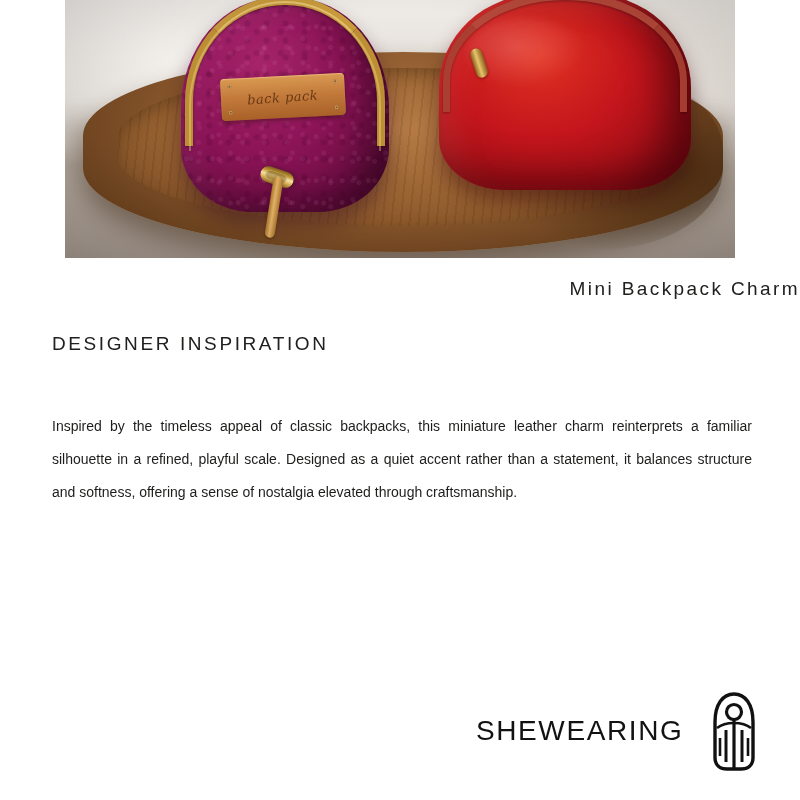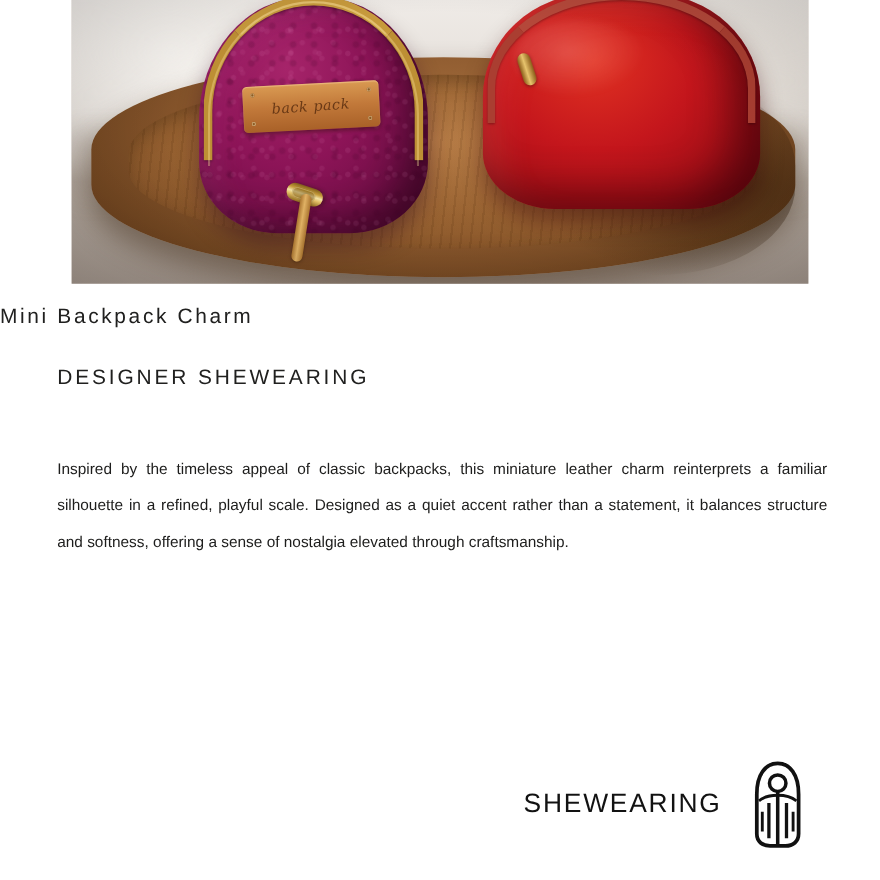--- a/index.html
+++ b/index.html
@@ -276,21 +276,21 @@
     inset: 0;
     background: radial-gradient(ellipse at 50% 45%, rgba(0,0,0,0) 52%, rgba(0,0,0,0.16) 100%);
     pointer-events: none;
   }
 
   
   .caption {
     position: absolute;
     left: 0; right: 0;
     top: 278px;
-    text-align: left;
+    text-align: right;
     font-size: 19px;
     letter-spacing: 2.4px;
     color: #20201f;
   }
   .section-title {
     position: absolute;
     left: 52px;
     top: 333px;
     font-size: 19px;
     letter-spacing: 2.6px;
@@ -311,21 +311,21 @@
   
   .brand {
     position: absolute;
     left: 476px;
     top: 688px;
     display: flex;
     align-items: center;
     gap: 22px;
   }
   .brand-name {
-    font-size: 24px;
+    font-size: 28px;
     letter-spacing: 1.6px;
     color: #121212;
   }
   .brand-mark {
     width: 58px;
     height: 86px;
     display: block;
   }
 </style>
 </head>
@@ -369,21 +369,21 @@
 
         <div class="pull"></div>
       </div>
 
     </div>
     <div class="hero-vignette"></div>
   </div>
 
   <div class="caption">Mini Backpack Charm</div>
 
-  <div class="section-title">DESIGNER SHEWEARING</div>
+  <div class="section-title">DESIGNER INSPIRATION</div>
 
   <p class="body-copy">Inspired by the timeless appeal of classic backpacks, this miniature leather charm reinterprets a familiar silhouette in a refined, playful scale. Designed as a quiet accent rather than a statement, it balances structure and softness, offering a sense of nostalgia elevated through craftsmanship.</p>
 
   <div class="brand">
     <span class="brand-name">SHEWEARING</span>
     <span>
       <svg class="brand-mark" viewBox="0 0 58 86" fill="none" xmlns="http://www.w3.org/2000/svg">
         <path d="M10 34 C10 16 18 6 29 6 C40 6 48 16 48 34 L48 70 C48 77 43 81 36 81 L22 81 C15 81 10 77 10 70 Z" stroke="#111111" stroke-width="3.4" fill="none"></path>
         <circle cx="29" cy="24" r="7.5" stroke="#111111" stroke-width="3.2" fill="none"></circle>
         <path d="M29 31 L29 81" stroke="#111111" stroke-width="3.2"></path>

